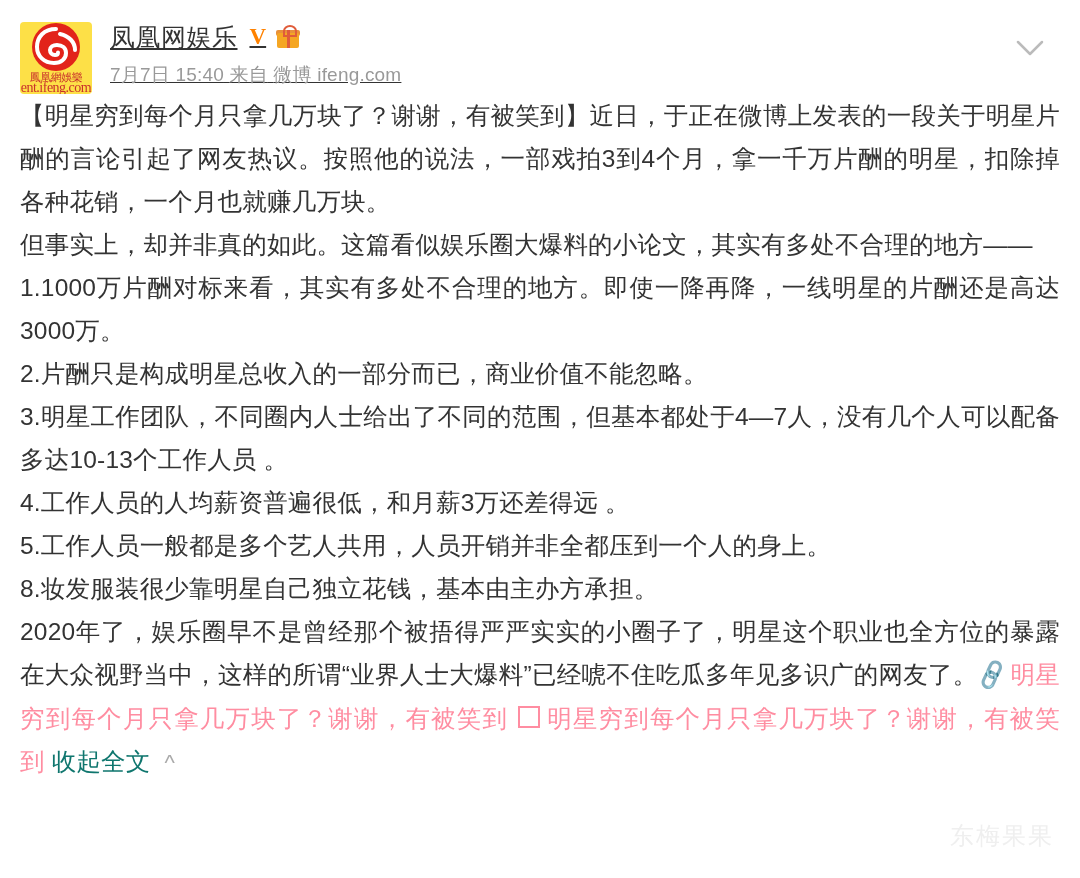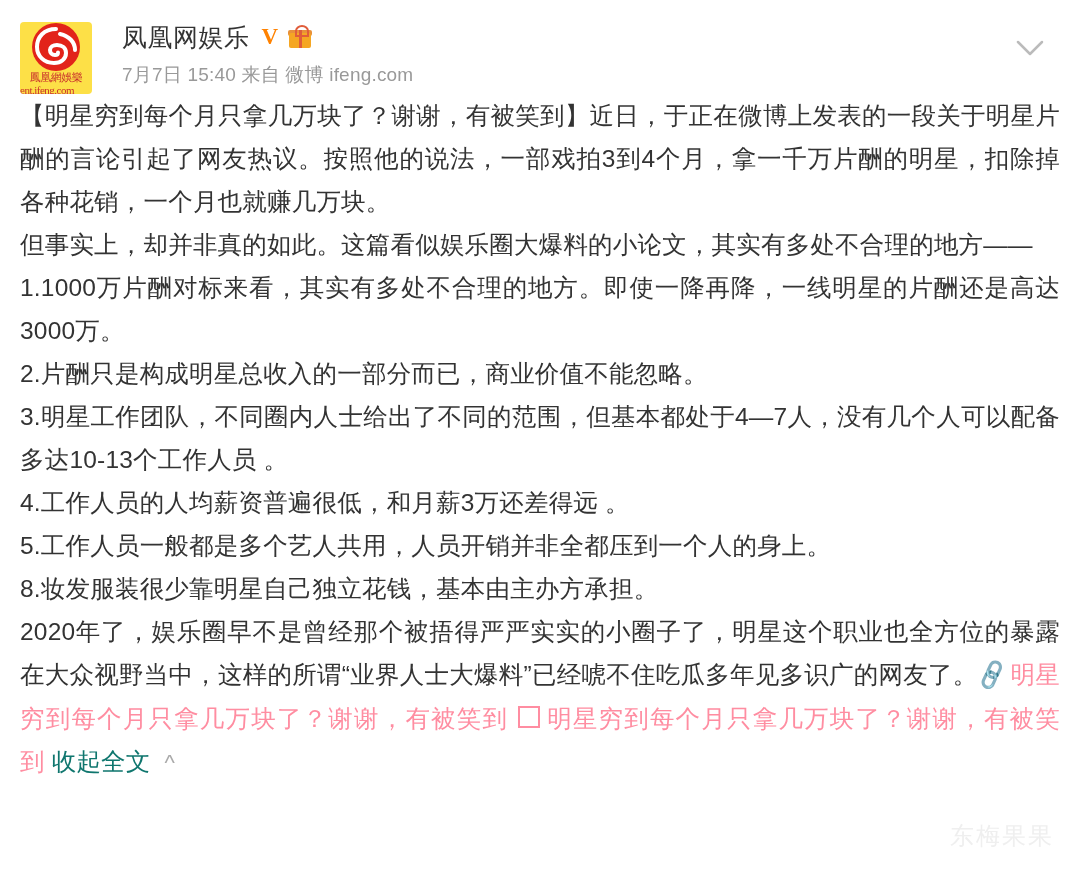--- a/index.html
+++ b/index.html
@@ -58,31 +58,32 @@
     color: #c9302c;
     letter-spacing: -0.5px;
     white-space: nowrap;
     font-family: "Liberation Serif", serif;
   }
   .avatar .av-text2 {
     position: absolute;
     left: 0;
     right: 0;
     bottom: -2px;
-    text-align: left;
-    font-size: 11px;
+    text-align: center;
+    font-size: 14px;
     color: #c9302c;
     letter-spacing: -0.5px;
     white-space: nowrap;
     font-family: "Liberation Serif", serif;
   }
 
   .head-text {
-    margin-left: 30px;
+    margin-left: 18px;
     padding-top: 2px;
+    text-decoration: underline;
   }
 
   .name-row {
     display: flex;
     align-items: center;
     height: 34px;
   }
   .nickname {
     font-size: 25px;
     color: #333333;

